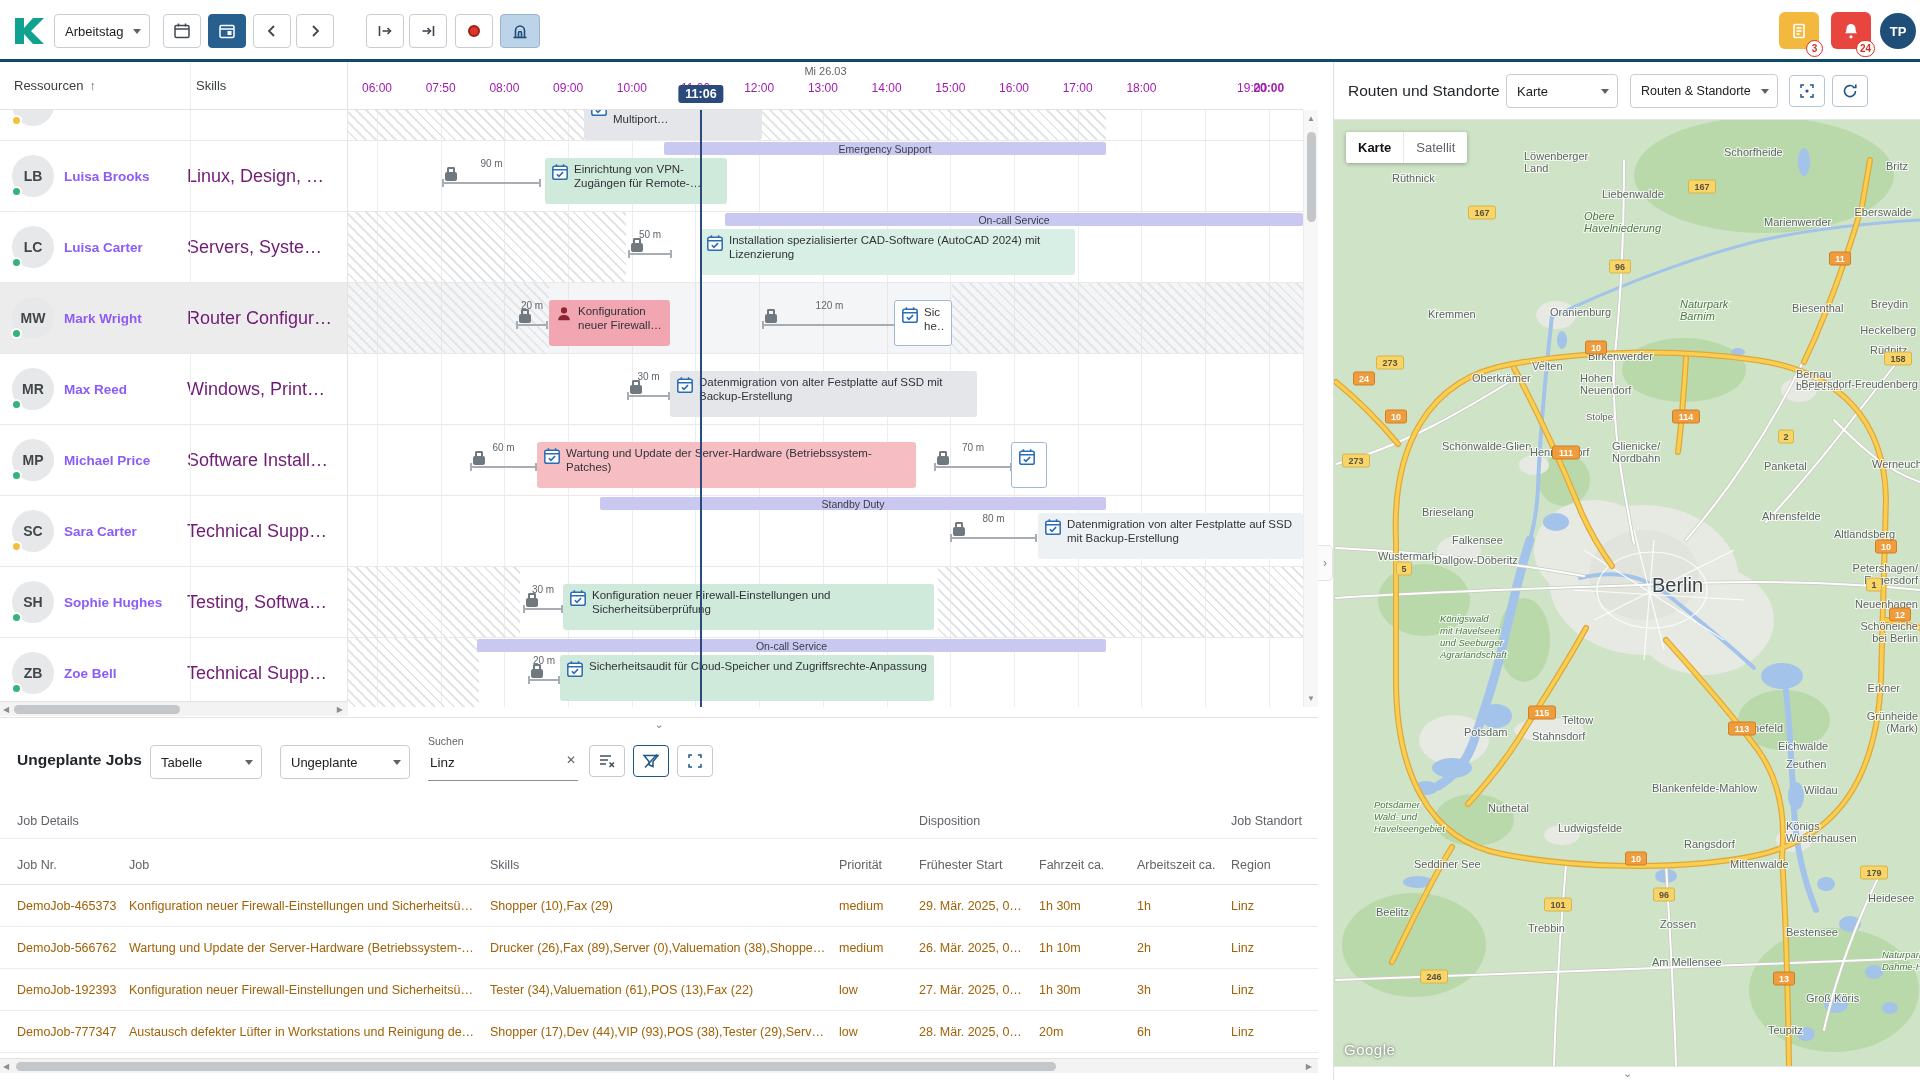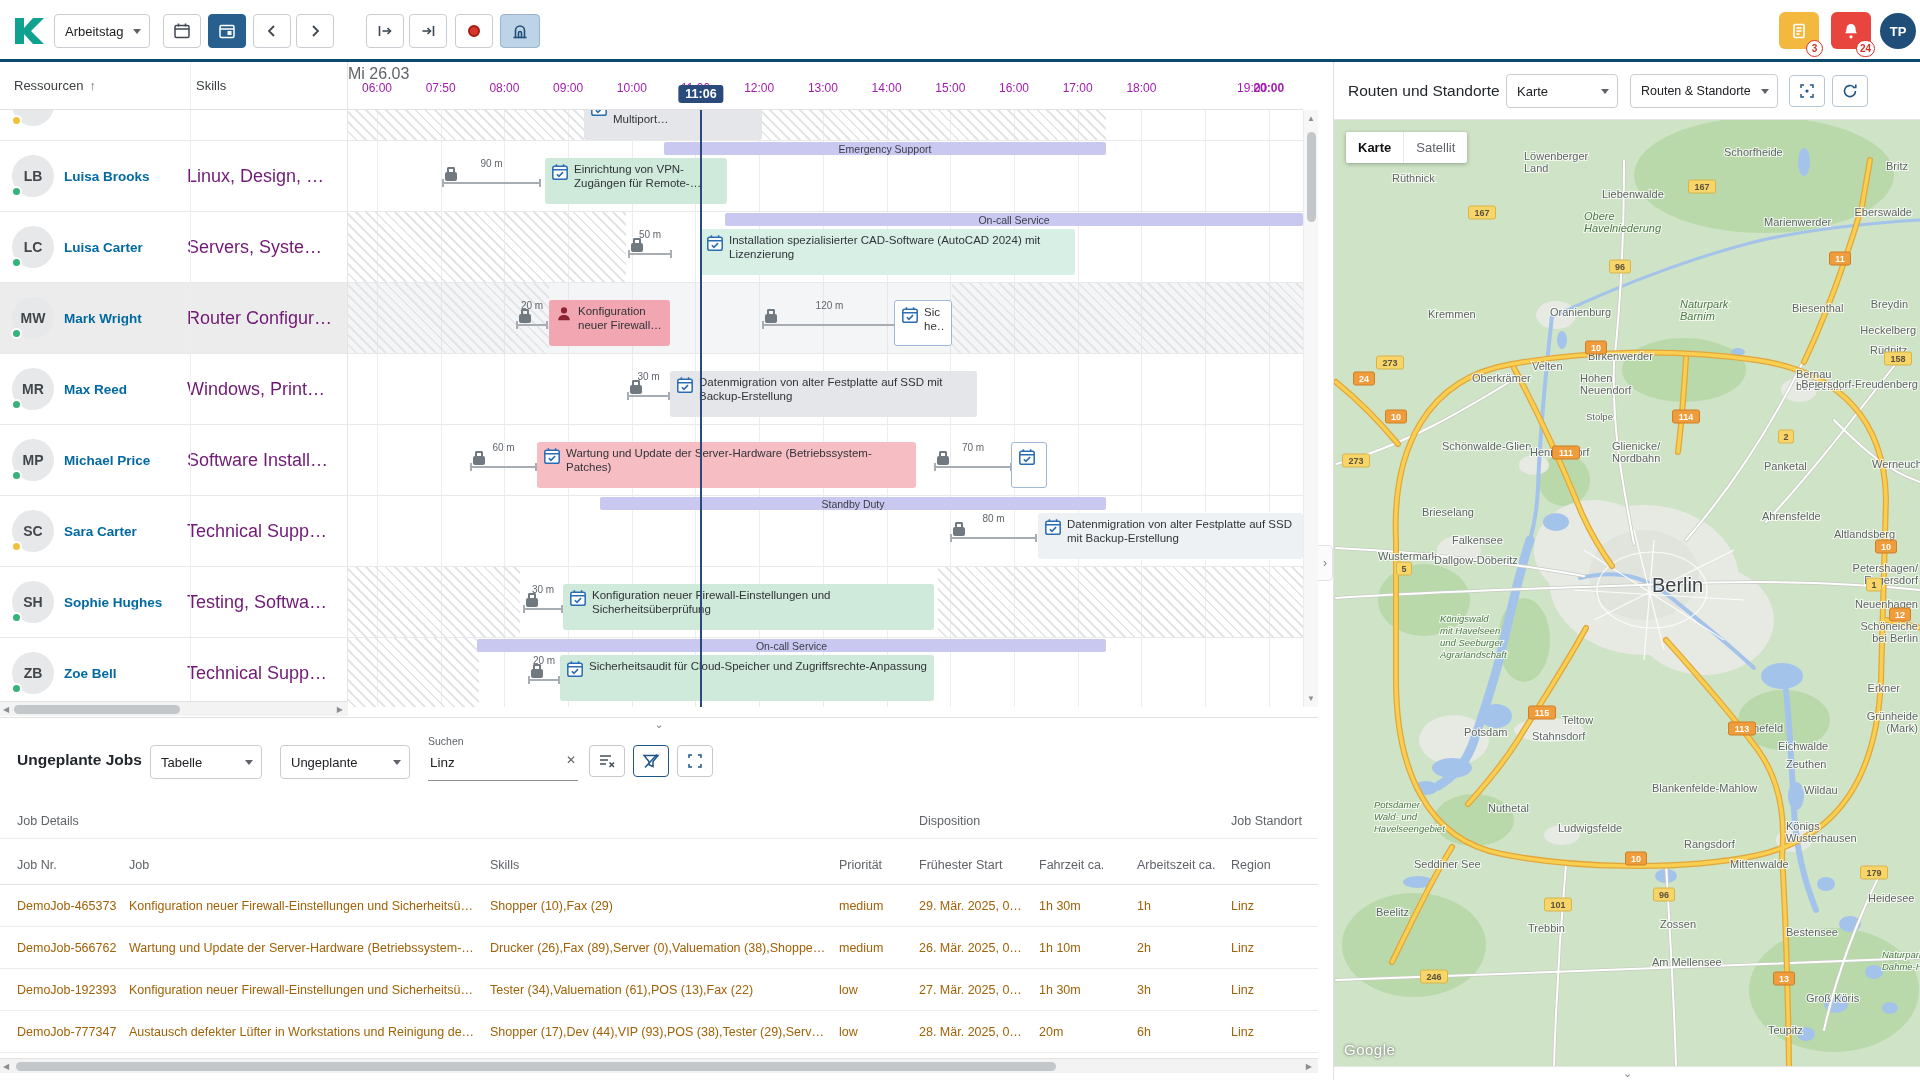--- a/index.html
+++ b/index.html
@@ -20,34 +20,34 @@
     background:#fff;color:#d93025;font-size:10px;font-weight:bold;display:flex;align-items:center;justify-content:center;z-index:22}
   #avatar-tp{position:absolute;left:1880px;top:13px;width:36px;height:36px;border-radius:50%;background:#1f4e79;color:#fff;
     display:flex;align-items:center;justify-content:center;font-size:13px;font-weight:bold;cursor:pointer}
 
   
   #scheduler{position:absolute;left:0;top:62px;width:1318px;height:655px;background:#fff;overflow:hidden}
   #res-header{position:absolute;left:0;top:0;width:348px;height:48px;border-bottom:1px solid #e2e2e2;border-right:1px solid #e4e4e4;background:#fff}
   #res-header .h1{position:absolute;left:14px;top:16px;font-size:13px;color:#3c4043;display:flex;gap:6px;align-items:flex-end}
   #res-header .h2{position:absolute;left:196px;top:16px;font-size:13px;color:#3c4043}
   #tl-header{position:absolute;left:348px;top:0;width:955px;height:48px;border-bottom:1px solid #e2e2e2;background:#fff;overflow:hidden}
-  #tl-date{position:absolute;left:0;right:0;top:3px;text-align:left;font-size:16px;color:#5f6368}
+  #tl-date{position:absolute;left:0;right:0;top:3px;text-align:center;font-size:11px;color:#5f6368}
   .tlabel{position:absolute;top:19px;transform:translateX(-50%);font-size:12px;color:#a21caf;white-space:nowrap}
   #now-badge{position:absolute;left:353px;top:23px;transform:translateX(-50%);background:#2a4a7b;color:#fff;
     font-size:12.5px;font-weight:bold;padding:2px 7px;border-radius:3px;z-index:5}
   #left-col{position:absolute;left:0;top:48px;width:348px;height:597px;overflow:hidden;border-right:1px solid #e4e4e4;background:#fff}
   .res-cell{position:relative;height:71px;border-bottom:1px solid #e9e9e9;background:#fff}
   .res-cell.partial{height:31px;overflow:hidden}
   .res-cell.selected{background:#ececec}
   .avatar{position:absolute;left:12px;top:14px;width:42px;height:42px;border-radius:50%;background:#e6e8ea;color:#41464b;
     font-weight:bold;font-size:14px;display:flex;align-items:center;justify-content:center}
   .res-cell.partial .avatar{top:-26px}
   .dot{position:absolute;left:-1px;bottom:0;width:11px;height:11px;border-radius:50%;border:2px solid #fff}
   .dot.green{background:#35b37b}.dot.yellow{background:#f2c13c}
-  .res-name{position:absolute;left:64px;top:50%;transform:translateY(-50%);font-size:13.5px;font-weight:bold;color:#0369a1;white-space:nowrap;overflow:hidden;max-width:122px}
+  .res-name{position:absolute;left:64px;top:50%;transform:translateY(-50%);font-size:13.5px;font-weight:bold;color:#8b5cf6;white-space:nowrap;overflow:hidden;max-width:122px}
   .res-skills{position:absolute;left:187px;top:50%;transform:translateY(-50%);font-size:18px;color:#701a75;white-space:nowrap;overflow:hidden;max-width:146px;text-overflow:ellipsis}
   .colline{position:absolute;top:0;bottom:0;left:190px;width:1px;background:#ededed}
 
   #tl-body{position:absolute;left:348px;top:48px;width:955px;height:597px;overflow:hidden;
     background-image:repeating-linear-gradient(to right,#ededed 0 1px,transparent 1px 63.7px);background-position:29px 0}
   .tl-row{position:relative;height:71px;border-bottom:1px solid #e9e9e9}
   .tl-row.partial{height:31px}
   .tl-row.selected{background:rgba(210,214,218,0.25)}
   .hatch{position:absolute;top:0;bottom:0;background:repeating-linear-gradient(45deg,transparent 0 5px,#e3e5e7 5px 7px);z-index:1}
   .band{position:absolute;top:1px;height:13px;background:#c9c8f1;border-radius:2px;display:flex;align-items:center;justify-content:center;

